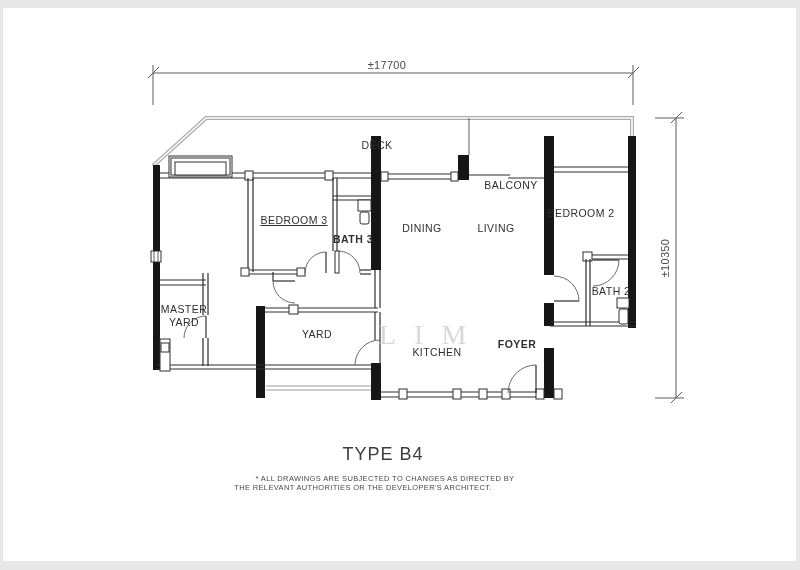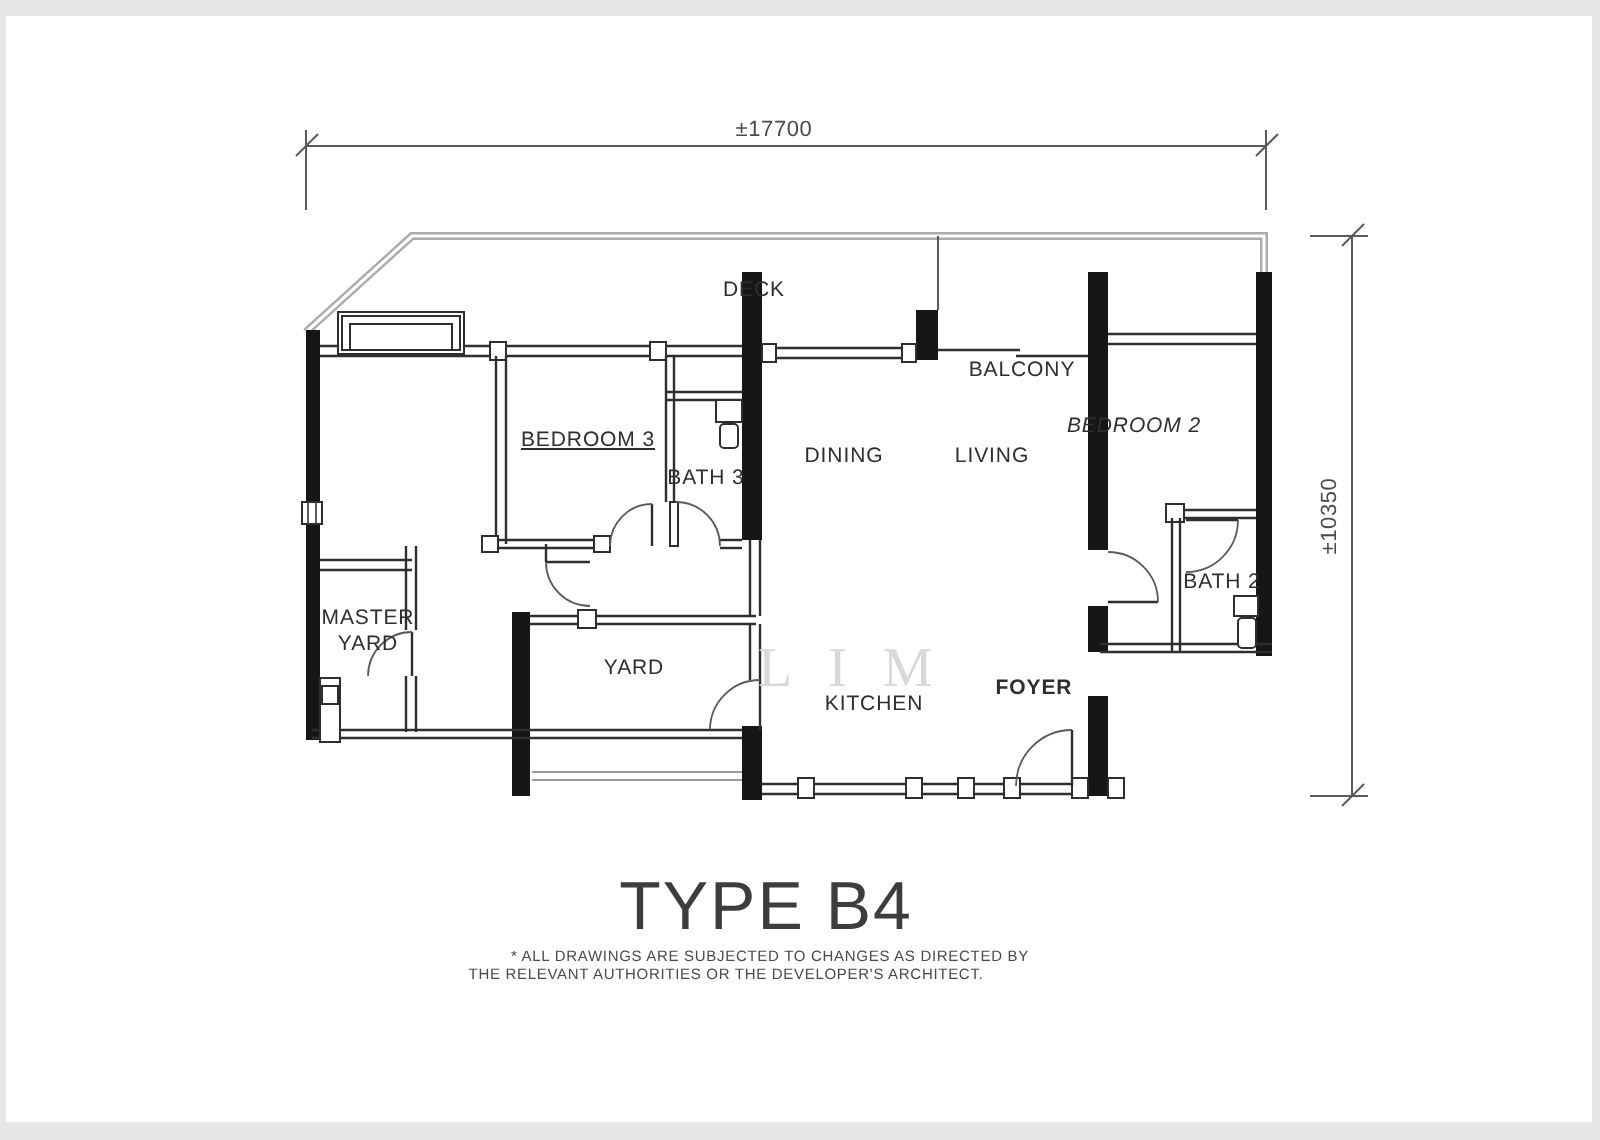--- a/index.html
+++ b/index.html
@@ -37,21 +37,21 @@
     position:absolute;transform:translate(-50%,-50%);
     font-size:11px;color:#4a4a4a;letter-spacing:0.3px;white-space:nowrap;
   }
   .dim-label.vert{transform:translate(-50%,-50%) rotate(-90deg);}
   #watermark{
     position:absolute;left:376px;top:311px;
     font-size:28px;color:#d8d8d8;letter-spacing:18px;white-space:nowrap;font-family:Liberation Serif, serif;
   }
   #plan-title{
     position:absolute;left:380px;top:446px;transform:translate(-50%,-50%);
-    font-size:34px;color:#3d3d3d;letter-spacing:1px;white-space:nowrap;
+    font-size:18px;color:#3d3d3d;letter-spacing:1px;white-space:nowrap;
   }
   .disclaimer{
     position:absolute;transform:translate(-50%,-50%);
     font-size:7.5px;color:#4a4a4a;letter-spacing:0.35px;white-space:nowrap;
   }
 </style>
 </head>
 <body>
 
 <div id="page">
@@ -224,24 +224,24 @@
   </svg>
 
   <div id="watermark">LIM</div>
 
   <div class="dim-label" style="left:384px;top:57px;">±17700</div>
   <div class="dim-label vert" style="left:662px;top:250px;">±10350</div>
 
   <div class="room-label" style="left:329px;top:137px;margin-left:45px;">DECK</div>
   <div class="room-label" style="left:508px;top:136px;margin-top:41px;">BALCONY</div>
   <div class="room-label" style="left:291px;top:212px;text-decoration:underline;">BEDROOM 3</div>
-  <div class="room-label" style="left:350px;top:231px;">BATH 3</div>
+  <div class="room-label" style="left:350px;top:231px;font-weight:bold;">BATH 3</div>
   <div class="room-label" style="left:419px;top:220px;">DINING</div>
   <div class="room-label" style="left:493px;top:220px;">LIVING</div>
-  <div class="room-label" style="left:564px;top:205px;font-style:italic;">BEDROOM 2</div>
+  <div class="room-label" style="left:578px;top:205px;">BEDROOM 2</div>
   <div class="room-label wrap" style="left:181px;top:308px;width:64px;">MASTER YARD</div>
   <div class="room-label" style="left:314px;top:326px;">YARD</div>
   <div class="room-label" style="left:434px;top:344px;">KITCHEN</div>
   <div class="room-label" style="left:514px;top:336px;font-weight:bold;">FOYER</div>
   <div class="room-label" style="left:608px;top:283px;text-align:right;">BATH 2</div>
 
   <div id="plan-title">TYPE B4</div>
   <div class="disclaimer" style="left:382px;top:470px;">* ALL DRAWINGS ARE SUBJECTED TO CHANGES AS DIRECTED BY</div>
   <div class="disclaimer" style="left:360px;top:479px;">THE RELEVANT AUTHORITIES OR THE DEVELOPER'S ARCHITECT.</div>
 

